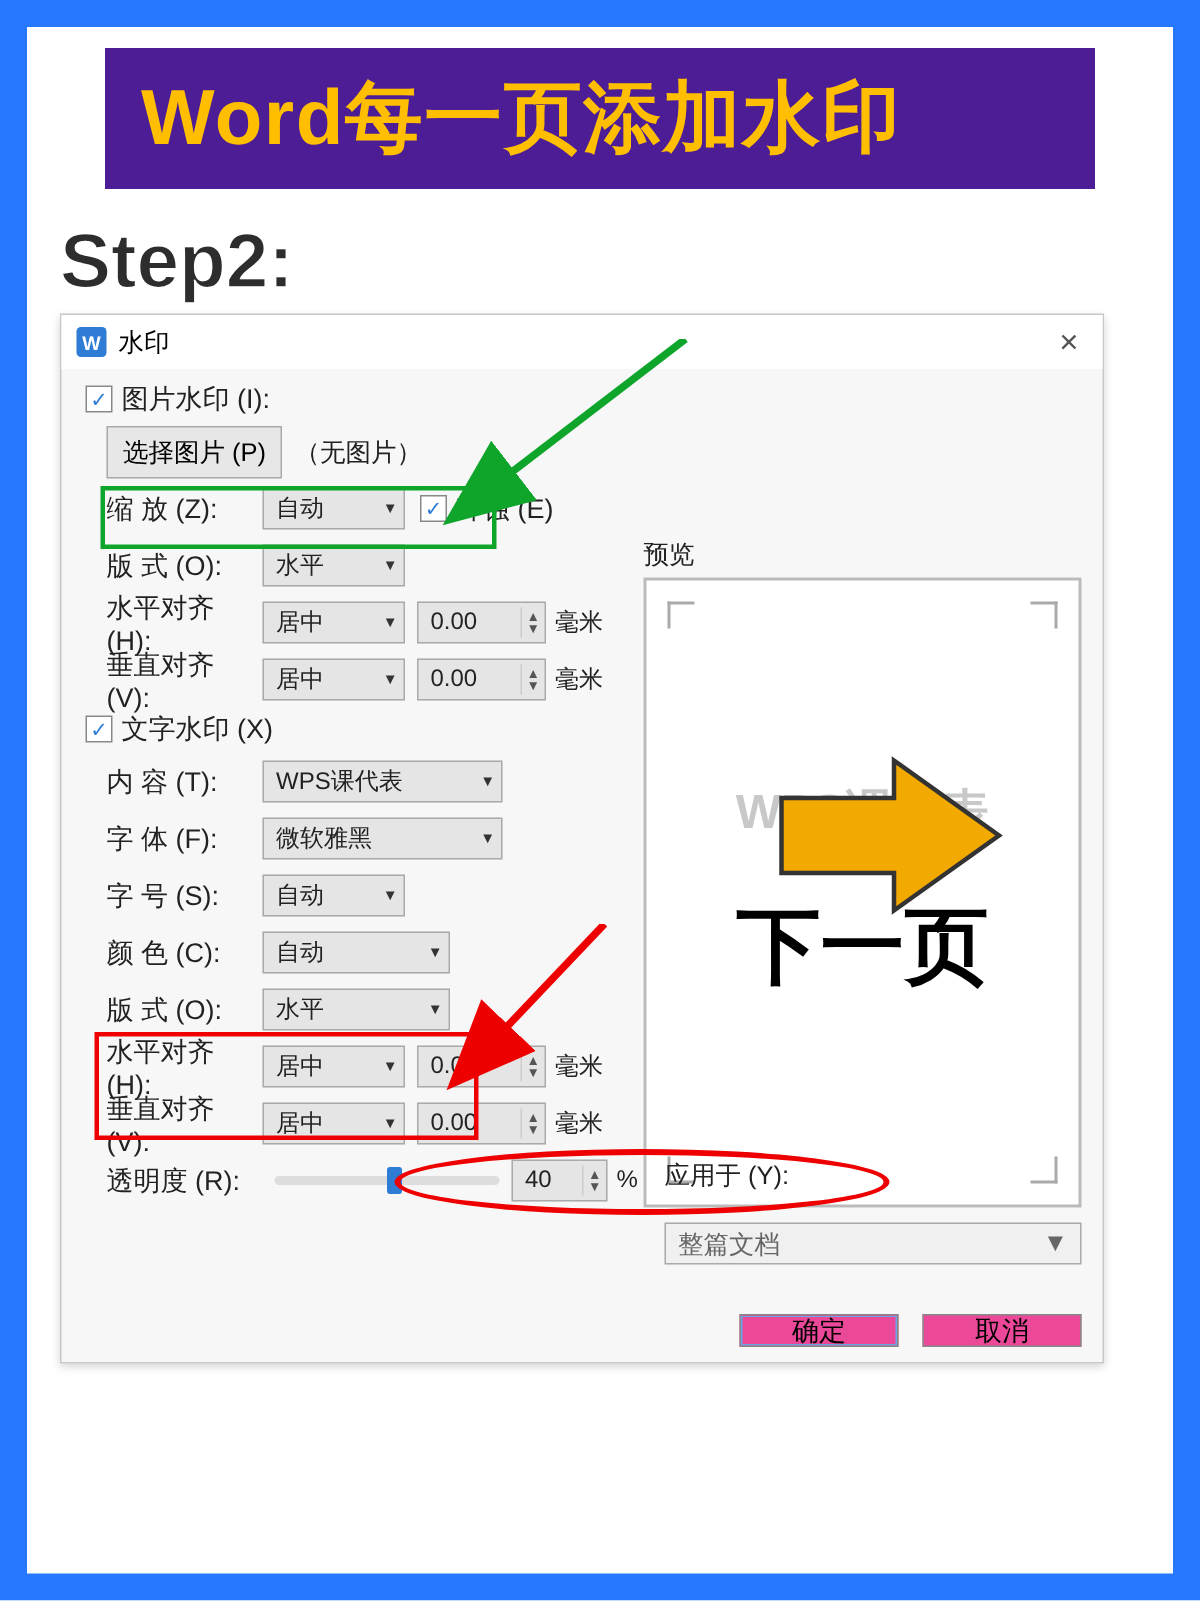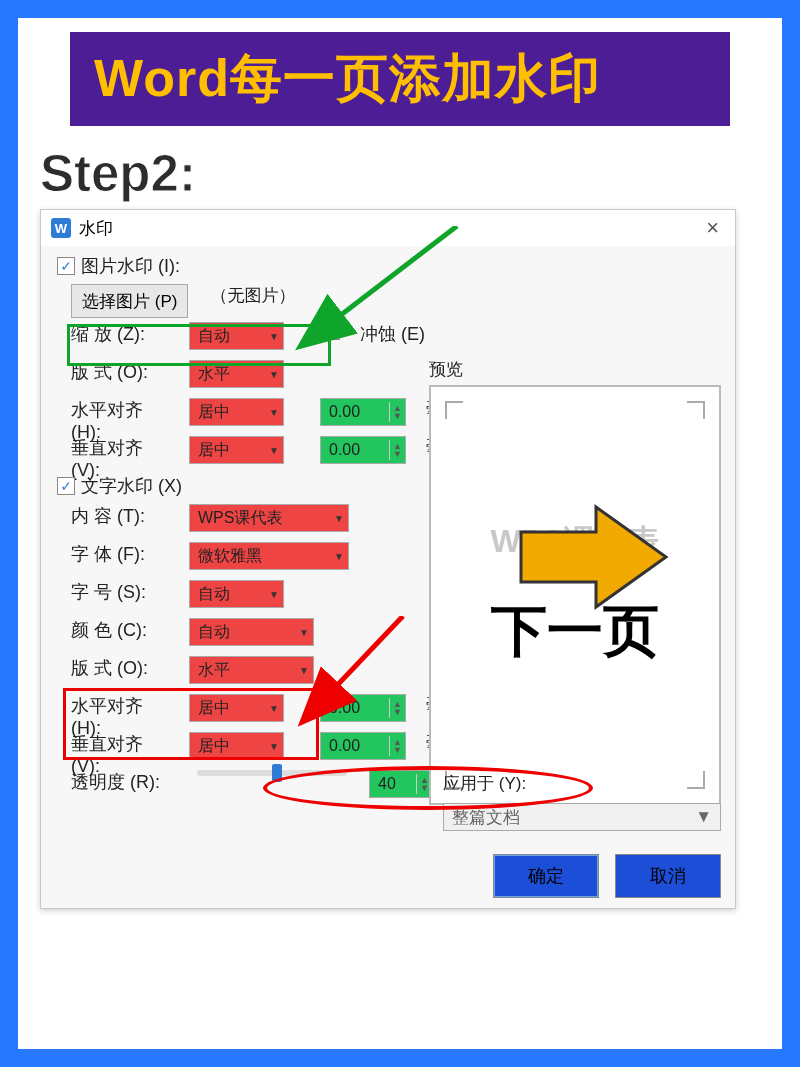--- a/index.html
+++ b/index.html
@@ -7,54 +7,54 @@
 .frame { border: 18px solid #2878ff; width: 800px; height: 1067px; background: #fff; padding: 14px 22px; }
 .title-bar { background: #4c1d95; color: #ffbf00; font-size: 52px; font-weight: 900; padding: 12px 24px; margin: 0 auto 18px; width: 660px; letter-spacing: 1px; }
 .step-label { font-size: 51px; font-weight: 800; color: #2d2d2d; margin-bottom: 6px; text-shadow: 0 0 2px #fff; -webkit-text-stroke: 1px #fff; position:relative; }
 .step-desc { font-size: 26px; font-weight: 700; color: #000; line-height: 1.45; margin-bottom: 16px; }
 .dialog { border: 1px solid #c8c8c8; background: #f7f7f7; width: 696px; height: 700px; box-shadow: 0 2px 6px rgba(0,0,0,.18); position: relative; }
 .dlg-titlebar { display: flex; align-items: center; padding: 8px 10px; height: 36px; font-size: 17px; background: #fff; }
 .dlg-icon { width: 20px; height: 20px; background: #2e7cd6; border-radius: 3px; display:flex;align-items:center;justify-content:center;color:#fff;font-size:13px;font-weight:700;margin-right:8px; }
 .dlg-close { margin-left: auto; font-size: 22px; color: #555; cursor: pointer; padding: 0 6px; }
 .dlg-body { padding: 4px 12px; font-size: 18px; color: #222; position: relative; }
 .section-label { font-size: 18px; margin: 2px 0 6px 4px; }
-.row { display: flex; height: 34px; margin-bottom: 4px; gap: 14px; }
+.row { display: flex; align-items: center; height: 34px; margin-bottom: 4px; }
 .row-label { width: 122px; text-align: left; padding-left: 18px; letter-spacing: 0; }
 .cb { width: 18px; height: 18px; border: 1px solid #888; display: flex; align-items: center; justify-content: center; margin-right: 6px; font-size: 14px; color: #2e7cd6; background:#fff;}
 .btn-sel { border: 1px solid #aaa; background: #e7e7e7; padding: 5px 10px; font-size: 17px; }
 .noimg { margin-left: 8px; font-size: 17px; }
 .green-box { border: 3px solid #0fa52a; position: absolute; top: 78px; left: 26px; width: 264px; height: 42px; pointer-events:none; }
 .red-box { border: 3px solid #e00; position: absolute; top: 442px; left: 22px; width: 256px; height: 72px; pointer-events:none; }
 .red-ellipse { border: 4px solid #e00; border-radius: 50%; position: absolute; top: 520px; left: 222px; width: 330px; height: 44px; pointer-events:none; }
-.combo { display: flex; align-items: center; height: 28px; border: 1px solid #aaa; background: #ef4444; font-size: 16px; padding: 0 4px 0 8px; }
+.combo { display: flex; align-items: center; height: 28px; border: 1px solid #aaa; background: #e5e5e5; font-size: 16px; padding: 0 4px 0 8px; }
 .combo .arrow { margin-left: auto; font-size: 10px; color: #333; }
 .combo.w90 { width: 95px; }
 .combo.w110 { width: 125px; }
 .combo.w150 { width: 160px; }
-.spin { display:flex;align-items:center;border:1px solid #aaa;height:28px;background:#22c55e;font-size:16px;padding:0 0 0 8px;width:86px; }
+.spin { display:flex;align-items:center;border:1px solid #aaa;height:28px;background:#e5e5e5;font-size:16px;padding:0 0 0 8px;width:86px; }
 .spin .spbtn { margin-left:auto;display:flex;flex-direction:column;font-size:9px;line-height:8px;color:#555;padding:2px 3px;border-left:1px solid #ccc; }
 .unit { margin-left: 6px; font-size: 16px; }
 .checkbox-row { display:flex;align-items:center;margin:4px 0 6px 4px; font-size:18px; }
 .slider { position:relative; width:150px; height:6px; background:#ddd; border-radius:3px; margin:0 8px;}
 .slider .thumb { position:absolute; left:50%; top:-6px; width:10px; height:18px; background:#2e7cd6; border-radius:2px; }
 .preview-panel { position:absolute; top:64px; right:14px; width:292px; }
 .preview-label { font-size:17px; margin-bottom:4px;margin-top:48px; }
 .preview-box { border:2px solid #bbb; height:420px; background:#fff; position:relative; display:flex; flex-direction:column; align-items:center; justify-content:center; }
 .preview-box .corner { position:absolute; width:18px; height:18px; border:2px solid #aaa; }
 .preview-box .tl { top:14px; left:14px; border-right:none; border-bottom:none; }
 .preview-box .tr { top:14px; right:14px; border-left:none; border-bottom:none; }
 .preview-box .bl { bottom:14px; left:14px; border-right:none; border-top:none; }
 .preview-box .br { bottom:14px; right:14px; border-left:none; border-top:none; }
 .wm-text { color:#c8c8c8; font-size:32px; font-weight:700; }
 .next-page { font-size:56px; font-weight:900; color:#000; margin-top:30px; }
 .big-arrow { position:absolute; top:110px; left: 80px; }
-.apply-row { position:absolute; top:526px; right:14px; font-size:17px; display:flex; flex-direction:column; gap:8px; }
+.apply-row { position:absolute; top:526px; right:14px; font-size:17px; display:flex; flex-direction:column; gap:20px; }
 .apply-combo { border:1px solid #aaa; background:#f0f0f0; height:28px; width:278px; display:flex; align-items:center; padding:0 8px; color:#666;}
 .dlg-footer { position:absolute; bottom:10px; right:14px; display:flex; gap:16px; }
-.dlg-btn { border:1px solid #888; background:#1d4ed8; width:106px; height:44px; font-size:18px; display:flex;align-items:center;justify-content:center; }
+.dlg-btn { border:1px solid #888; background:#ec4899; width:106px; height:22px; font-size:18px; display:flex;align-items:center;justify-content:center; }
 .dlg-btn.primary { box-shadow: inset 0 0 0 1px #6aa5e8; }
 svg.annot { position:absolute; pointer-events:none; }
 </style>
 </head>
 <body>
 
 <div class="frame">
   <div class="title-bar">Word每一页添加水印</div>
   <div class="step-label">Step2:</div>
 

